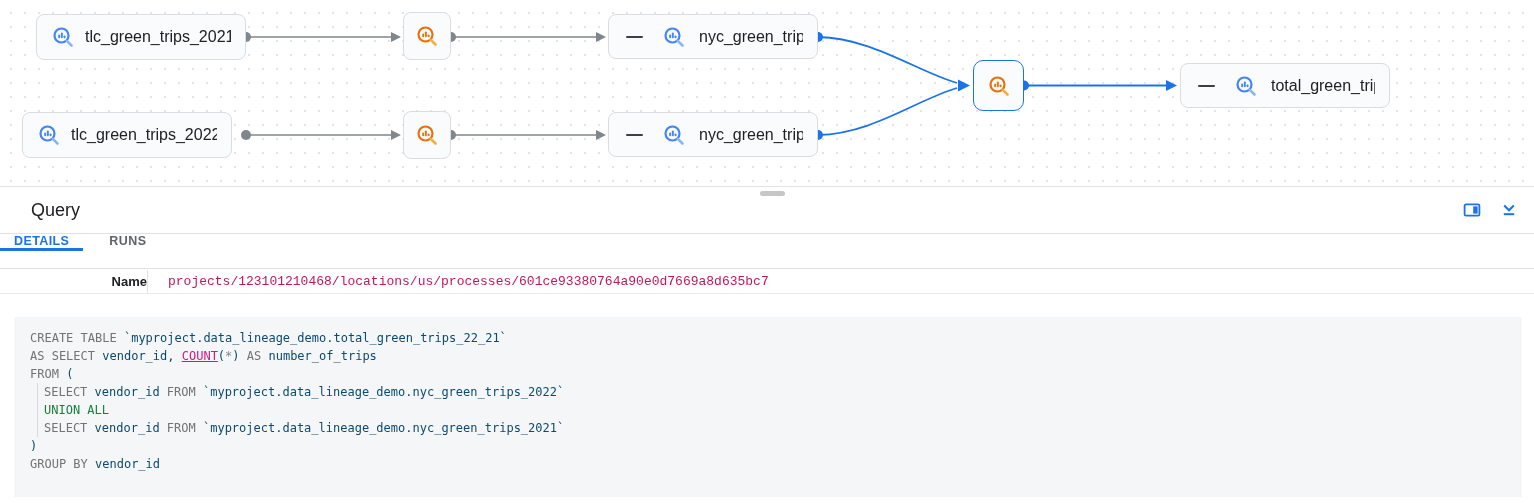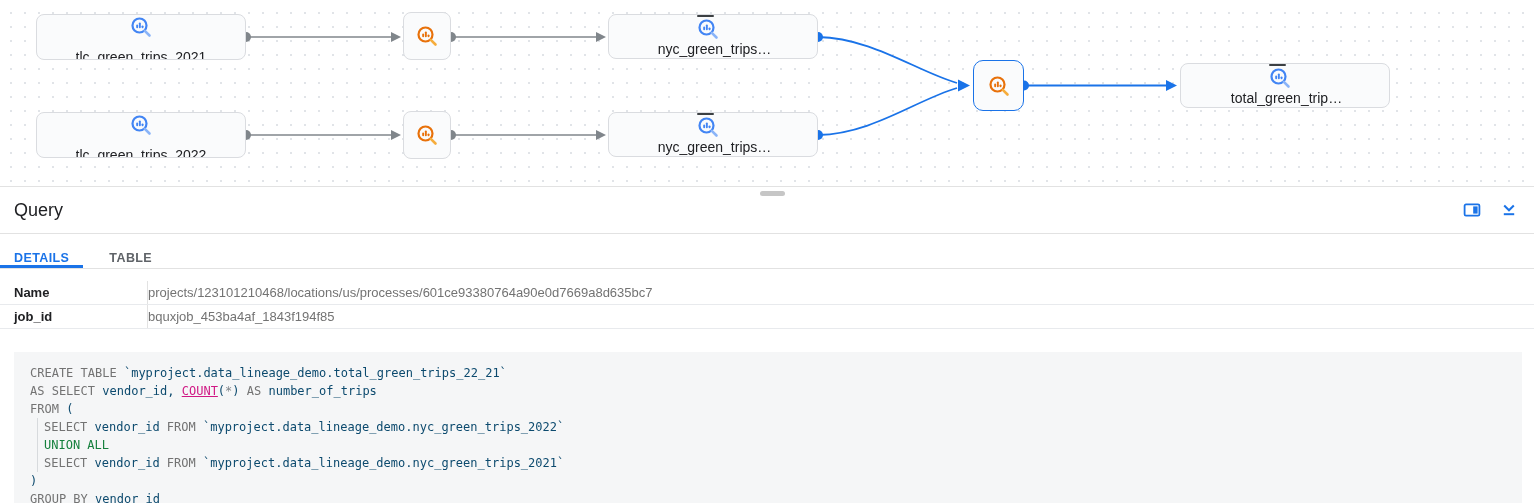--- a/index.html
+++ b/index.html
@@ -9,52 +9,52 @@
   
   .graph {
     position:relative; width:1534px; height:186px;
     background-image:radial-gradient(circle,#e1e4e8 1.2px,transparent 1.4px);
     background-size:14px 14px; background-position:4px 6px;
   }
   .edges { position:absolute; left:0; top:0; width:1534px; height:186px; pointer-events:none; }
   .node {
     position:absolute; display:flex; align-items:center;
     background:#fafbfc; border:1px solid #dadce0; border-radius:8px;
-    font-size:14px; color:#202124; cursor:pointer;flex-direction:column;
+    font-size:16px; color:#202124; cursor:pointer;
   }
   .tablenode { width:210px; height:46px; padding:0 14px; gap:10px; }
   .tablenode.mid { height:45px; padding-left:17px; gap:0; }
   .tablenode .minus { width:17px; height:2px; background:#3c4043; border-radius:1px; flex:none; margin-right:19px; }
   .tablenode.mid .icon { margin-right:13px; }
   .label { white-space:nowrap; overflow:hidden; }
   .querynode { width:48px; height:48px; justify-content:center; }
   .querynode.selected { width:51px; height:51px; border:1.6px solid #1a73e8; border-radius:10px; }
   .icon { width:24px; height:24px; flex:none; display:block; }
 
   
   .panel { position:relative; border-top:1px solid #e2e2e2; background:#fff; height:317px; }
   .drag-handle { position:absolute; left:760px; top:4px; width:25px; height:5px;
     background:#c6c6c6; border-radius:3px; cursor:row-resize; }
   .panel-header { height:47px; display:flex; align-items:center;
-    padding:0 16px 0 14px; border-bottom:1px solid #e2e2e2; }
+    padding:0 16px 0 31px; border-bottom:1px solid #e2e2e2; }
   .panel-title { font-size:18px; font-weight:400; color:#202124; }
   .header-actions { margin-left:auto; display:flex; align-items:center; gap:19px; }
   .hicon { width:18px; height:18px; cursor:pointer; display:block; }
 
-  .tabbar { height:35px; display:flex; align-items:flex-end; border-bottom:1px solid #e2e2e2; }
+  .tabbar { height:35px; display:flex; align-items:flex-start; border-bottom:1px solid #e2e2e2; }
   .tab { display:flex; align-items:center; padding:0 14px; font-size:12.5px; font-weight:700;
     letter-spacing:.4px; color:#5f6368; cursor:pointer; border-bottom:3px solid transparent; }
   .tab.active { color:#1a73e8; border-bottom-color:#1a73e8; }
   .tab + .tab { margin-left:12px; }
 
-  .details-table { margin-top:12px; }
+  .details-table { margin-top:1px;text-align:right; }
   .drow { display:flex; align-items:center; height:24px; border-bottom:1px solid #e8eaed; font-size:13px; }
   .dlabel { width:147px; padding-left:14px; font-weight:700; color:#202124; flex:none; }
-  .dvalue { border-left:1px solid #e2e2e2; padding-left:0; color:#737373;
-    height:100%; display:flex; align-items:center; white-space:nowrap; overflow:hidden; }
+  .dvalue { border-left:1px solid #e2e2e2; padding-left:20px; color:#be185d;
+    height:100%; display:flex; align-items:center; white-space:nowrap; overflow:hidden;font-family:Liberation Mono, monospace; }
 
   .codeblock { margin:23px 12px 0 14px; background:#f5f6f7; padding:12px 16px 16px 16px;
     font-family:"DejaVu Sans Mono","Liberation Mono",monospace; font-size:12px;
     line-height:18px; color:#202124; height:180px; white-space:pre; }
   .code-line { height:18px; }
   .kw { color:#737373; }
   .fn { color:#d01884;text-decoration:underline; }
   .gr { color:#15803d; }
   .op { color:#80868b; }
   .tx { color:#0c4a6e; }
@@ -111,21 +111,21 @@
     <svg class="icon" viewBox="0 0 24 24">
       <circle cx="10.5" cy="10.5" r="7" fill="none" stroke="#4285f4" stroke-width="2.2"></circle>
       <line x1="15.8" y1="15.8" x2="20.5" y2="20.5" stroke="#8ab4f8" stroke-width="2.6" stroke-linecap="round"></line>
       <rect x="7.2" y="9.6" width="1.9" height="3.6" rx="0.9" fill="#4285f4"></rect>
       <rect x="9.9" y="7.4" width="1.9" height="5.8" rx="0.9" fill="#4285f4"></rect>
       <rect x="12.6" y="10.4" width="1.9" height="2.8" rx="0.9" fill="#4285f4"></rect>
     </svg>
     <span class="label">tlc_green_trips_2021</span>
   </div>
 
-  <div class="node tablenode" style="left:36px;top:112px;">
+  <div class="node tablenode" style="left:22px;top:112px;">
     <svg class="icon" viewBox="0 0 24 24">
       <circle cx="10.5" cy="10.5" r="7" fill="none" stroke="#4285f4" stroke-width="2.2"></circle>
       <line x1="15.8" y1="15.8" x2="20.5" y2="20.5" stroke="#8ab4f8" stroke-width="2.6" stroke-linecap="round"></line>
       <rect x="7.2" y="9.6" width="1.9" height="3.6" rx="0.9" fill="#4285f4"></rect>
       <rect x="9.9" y="7.4" width="1.9" height="5.8" rx="0.9" fill="#4285f4"></rect>
       <rect x="12.6" y="10.4" width="1.9" height="2.8" rx="0.9" fill="#4285f4"></rect>
     </svg>
     <span class="label">tlc_green_trips_2022</span>
   </div>
 
@@ -208,28 +208,24 @@
       </svg>
       <svg class="hicon" viewBox="0 0 18 18">
         <polyline points="4.2,4.5 9,9.3 13.8,4.5" fill="none" stroke="#1a73e8" stroke-width="2"></polyline>
         <line x1="3.8" y1="13.2" x2="14.2" y2="13.2" stroke="#1a73e8" stroke-width="2"></line>
       </svg>
     </span>
   </div>
 
   <div class="tabbar">
     <div class="tab active">DETAILS</div>
-    <div class="tab">TABLE</div>
+    <div class="tab">RUNS</div>
   </div>
 
   <div class="details-table">
     <div class="drow">
       <span class="dlabel">Name</span>
       <span class="dvalue">projects/123101210468/locations/us/processes/601ce93380764a90e0d7669a8d635bc7</span>
     </div>
-    <div class="drow">
-      <span class="dlabel">job_id</span>
-      <span class="dvalue">bquxjob_453ba4af_1843f194f85</span>
-    </div>
   </div>
 
   <div class="codeblock"><div class="code-line"><span class="kw">CREATE TABLE</span><span class="tx"> `myproject.data_lineage_demo.total_green_trips_22_21`</span></div><div class="code-line"><span class="kw">AS SELECT</span><span class="tx"> vendor_id, </span><span class="fn">COUNT</span><span class="tx">(</span><span class="op">*</span><span class="tx">) </span><span class="kw">AS</span><span class="tx"> number_of_trips</span></div><div class="code-line"><span class="kw">FROM</span><span class="tx"> (</span></div><div class="code-line"><span class="guide"></span><span class="kw">SELECT</span><span class="tx"> vendor_id </span><span class="kw">FROM</span><span class="tx"> `myproject.data_lineage_demo.nyc_green_trips_2022`</span></div><div class="code-line"><span class="guide"></span><span class="gr">UNION ALL</span></div><div class="code-line"><span class="guide"></span><span class="kw">SELECT</span><span class="tx"> vendor_id </span><span class="kw">FROM</span><span class="tx"> `myproject.data_lineage_demo.nyc_green_trips_2021`</span></div><div class="code-line"><span class="tx">)</span></div><div class="code-line"><span class="kw">GROUP BY</span><span class="tx"> vendor_id</span></div></div>
 </div>
 
 </body></html>

